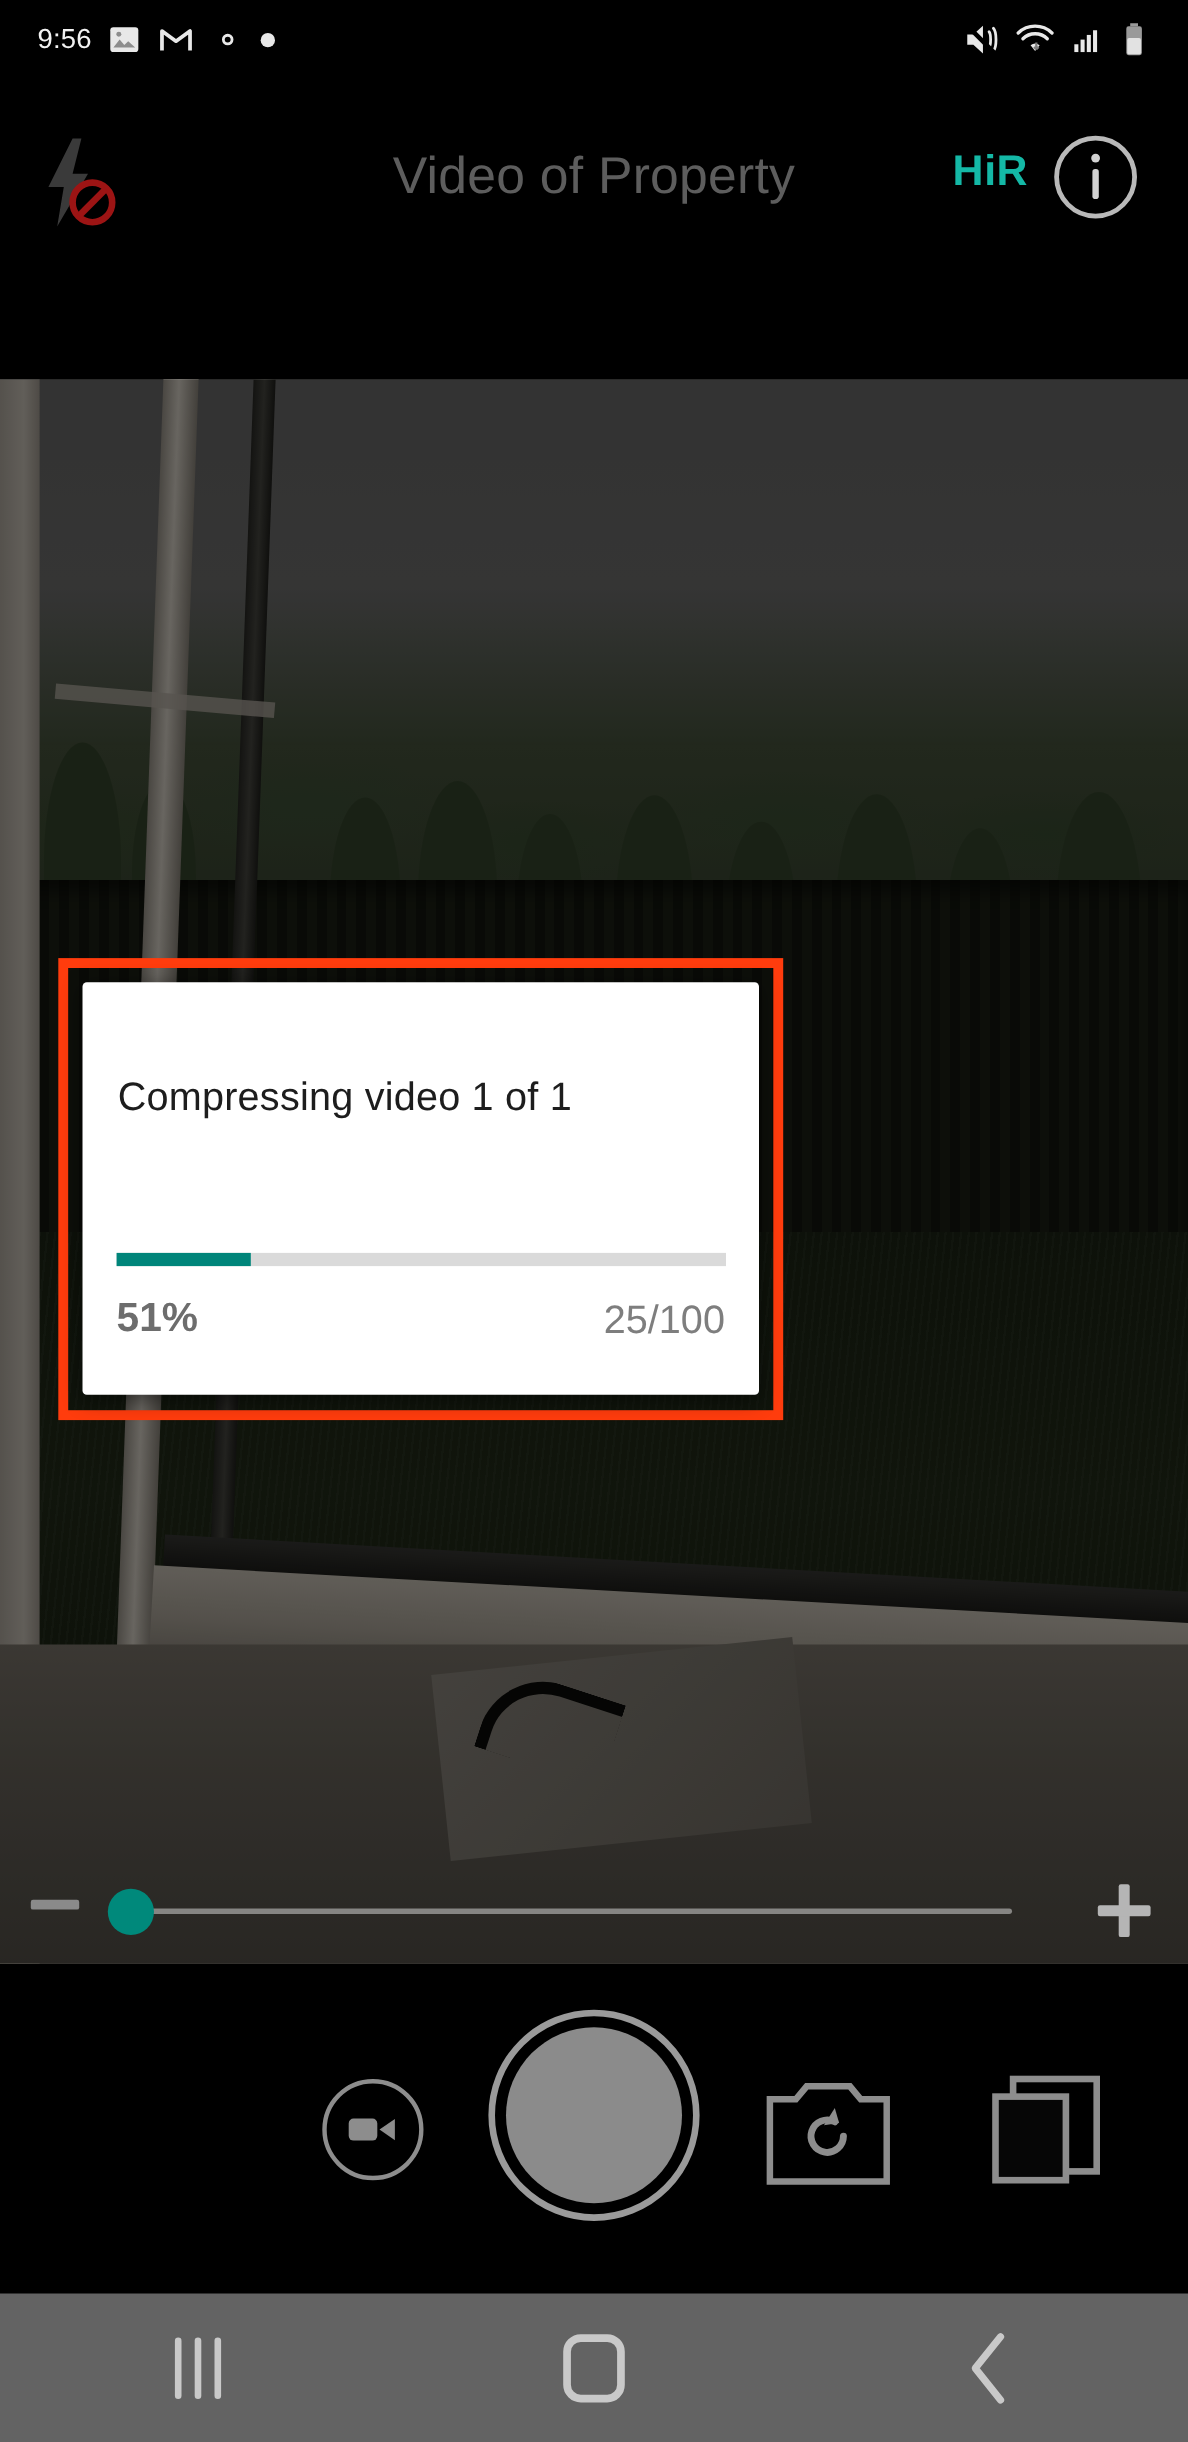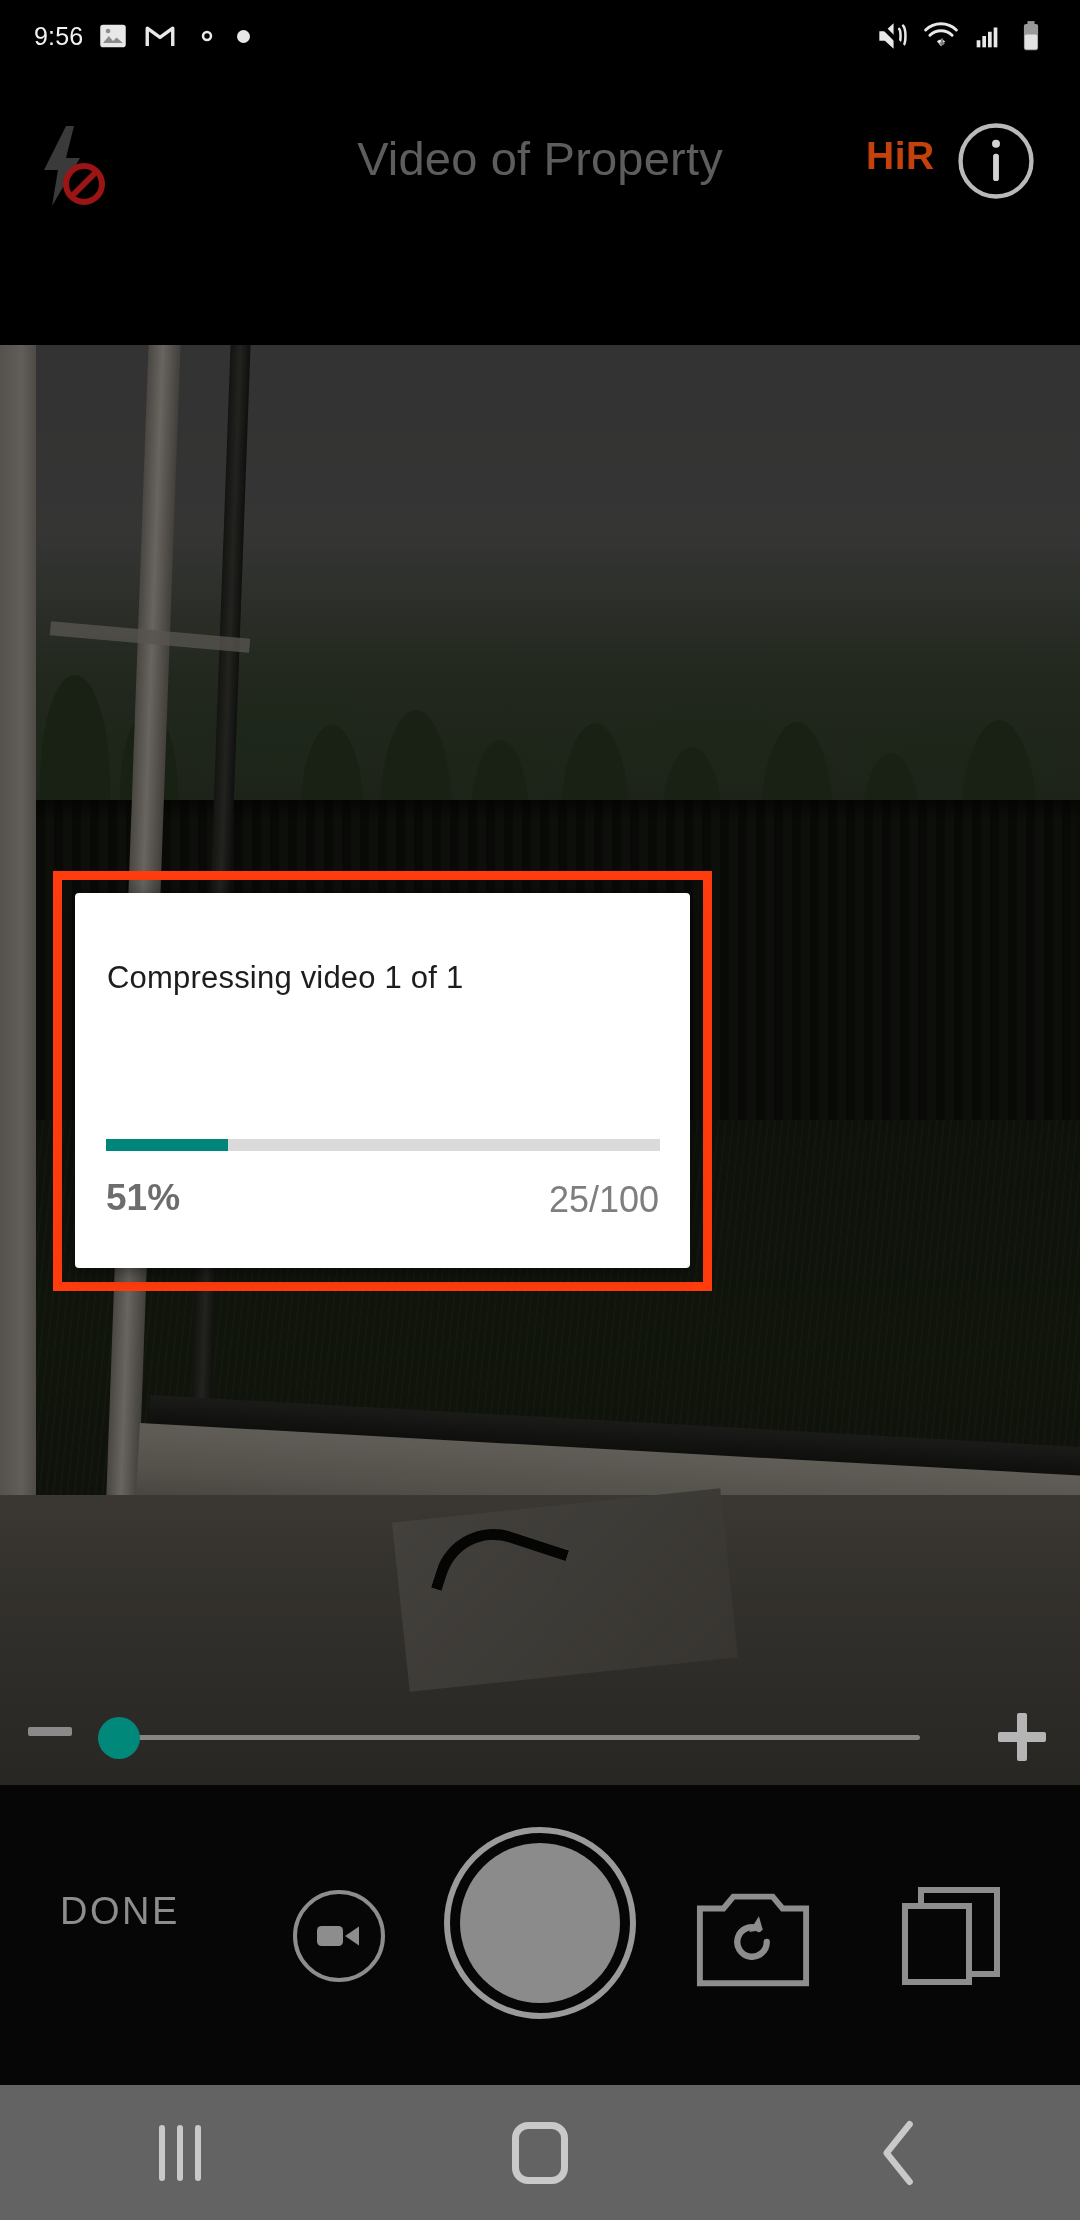--- a/index.html
+++ b/index.html
@@ -249,22 +249,22 @@
     z-index:80;
   }
   #progress-dialog{
     position:absolute; left:75px; top:893px; width:615px; height:375px;
     background:#ffffff;
     border-radius:4px;
     z-index:81;
     box-shadow:0 4px 18px rgba(0,0,0,.45);
   }
   #dialog-message{
-    position:absolute; left:32px; top:67px;
-    color:#1d1d1d; font-size:31px; font-weight:400;
+    position:absolute; left:32px; top:83px;
+    color:#1d1d1d; font-size:36px; font-weight:400;
     letter-spacing:0.2px;
   }
   #progress-track{
     position:absolute; left:31px; top:246px; width:554px; height:12px;
     background:#dadada; border-radius:0;
   }
   #progress-fill{
     position:absolute; left:0; top:0; height:12px;
     background:#00857a;
   }
@@ -377,41 +377,38 @@
     <div id="flash-off-btn">
       <svg width="96" height="96" viewBox="0 0 48 48">
         <path d="M22 4 L11 26 h7 l-3 18 L29 20 h-7 l4-16z" fill="#3a3a3a"></path>
         <circle cx="31" cy="33" r="9" fill="none" stroke="#9c1414" stroke-width="3"></circle>
         <line x1="25" y1="39" x2="37" y2="27" stroke="#9c1414" stroke-width="3"></line>
       </svg>
     </div>
 
     <div id="app-title">Video of Property</div>
 
-    <div id="hir-btn" style="color: #c2410c;">HiR</div>
+    <div id="hir-btn" style="color: #14b8a6;">HiR</div>
 
     <div id="info-btn">
       <svg width="80" height="80" viewBox="0 0 44 44">
         <circle cx="22" cy="22" r="19.5" fill="none" stroke="#b9b9b9" stroke-width="2.4"></circle>
         <circle cx="22" cy="12.5" r="2.2" fill="#d2d2d2"></circle>
         <rect x="20.4" y="18" width="3.2" height="15" rx="1.4" fill="#d2d2d2"></rect>
       </svg>
     </div>
   </div>
 
   <div id="zoom-slider">
     <div id="zoom-minus"></div>
     <div id="zoom-track"></div>
     <div id="zoom-thumb" style="background: rgb(0, 137, 123);"></div>
     <div id="zoom-plus"></div>
   </div>
 
-  <div id="camera-toolbar">
-    <div id="done-btn">DONE</div>
-  </div>
 
   <div id="video-mode-btn">
     <svg width="48" height="32" viewBox="0 0 24 16">
       <rect x="1" y="3" width="13" height="10" rx="2.2" fill="#8d8d8d"></rect>
       <path d="M15 8 L22 3.2 v9.6 z" fill="#8d8d8d"></path>
     </svg>
   </div>
 
   <div id="shutter-ring"></div>
   <div id="shutter-fill"></div>

